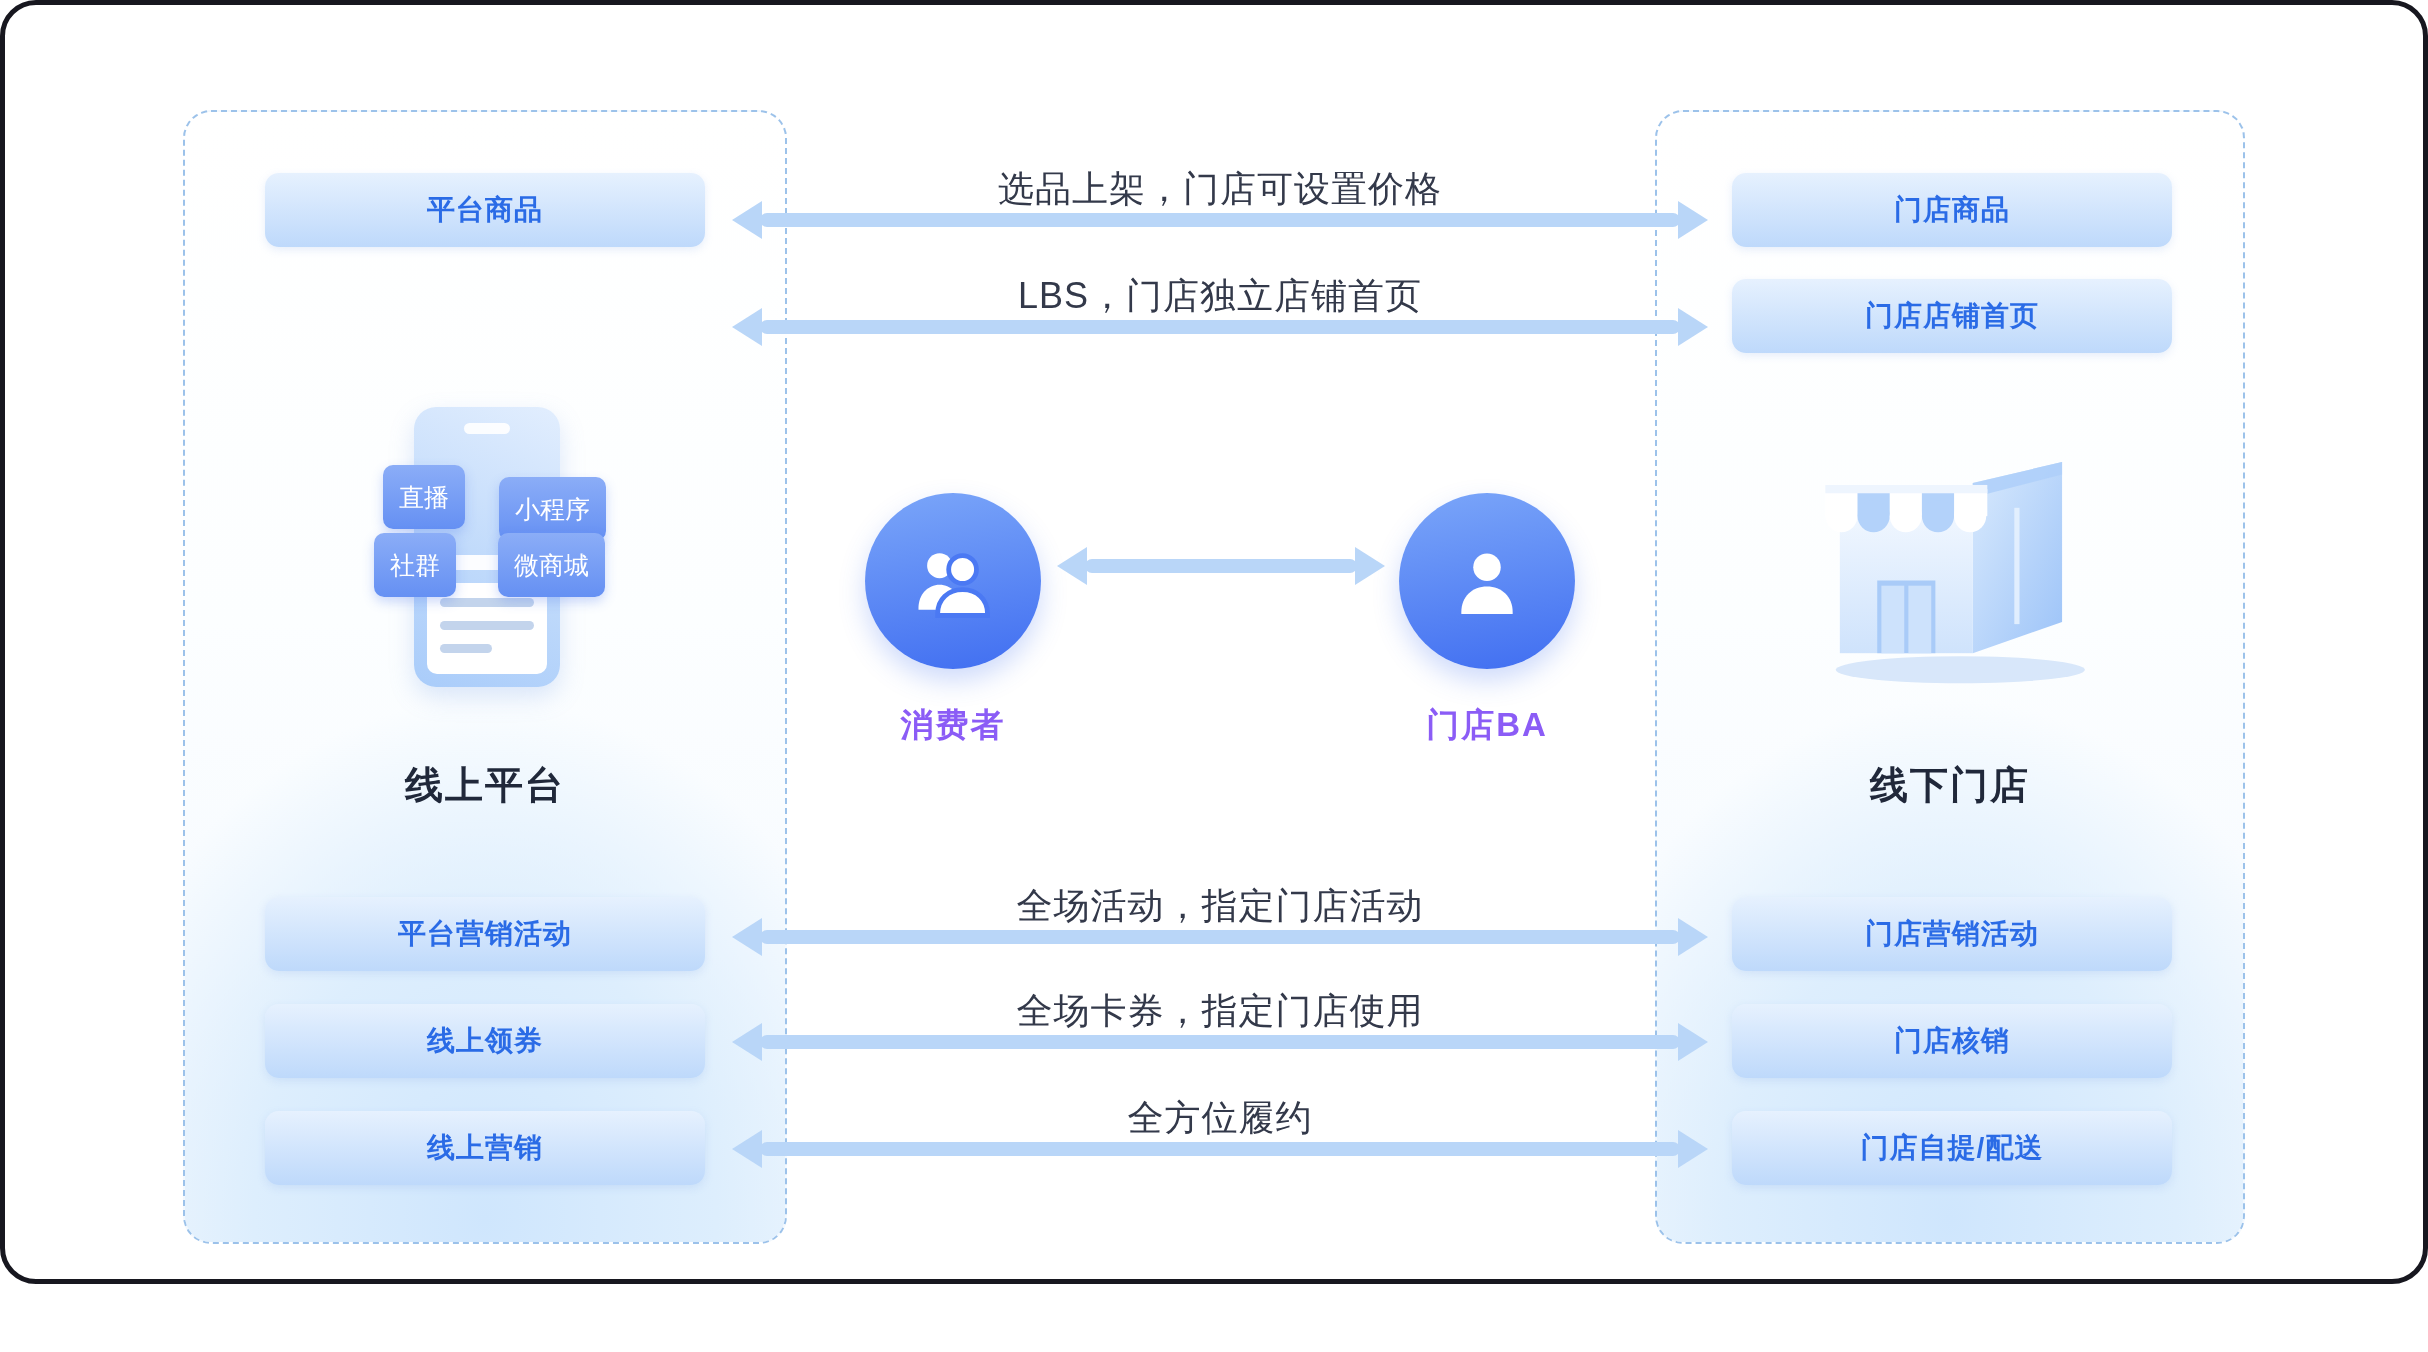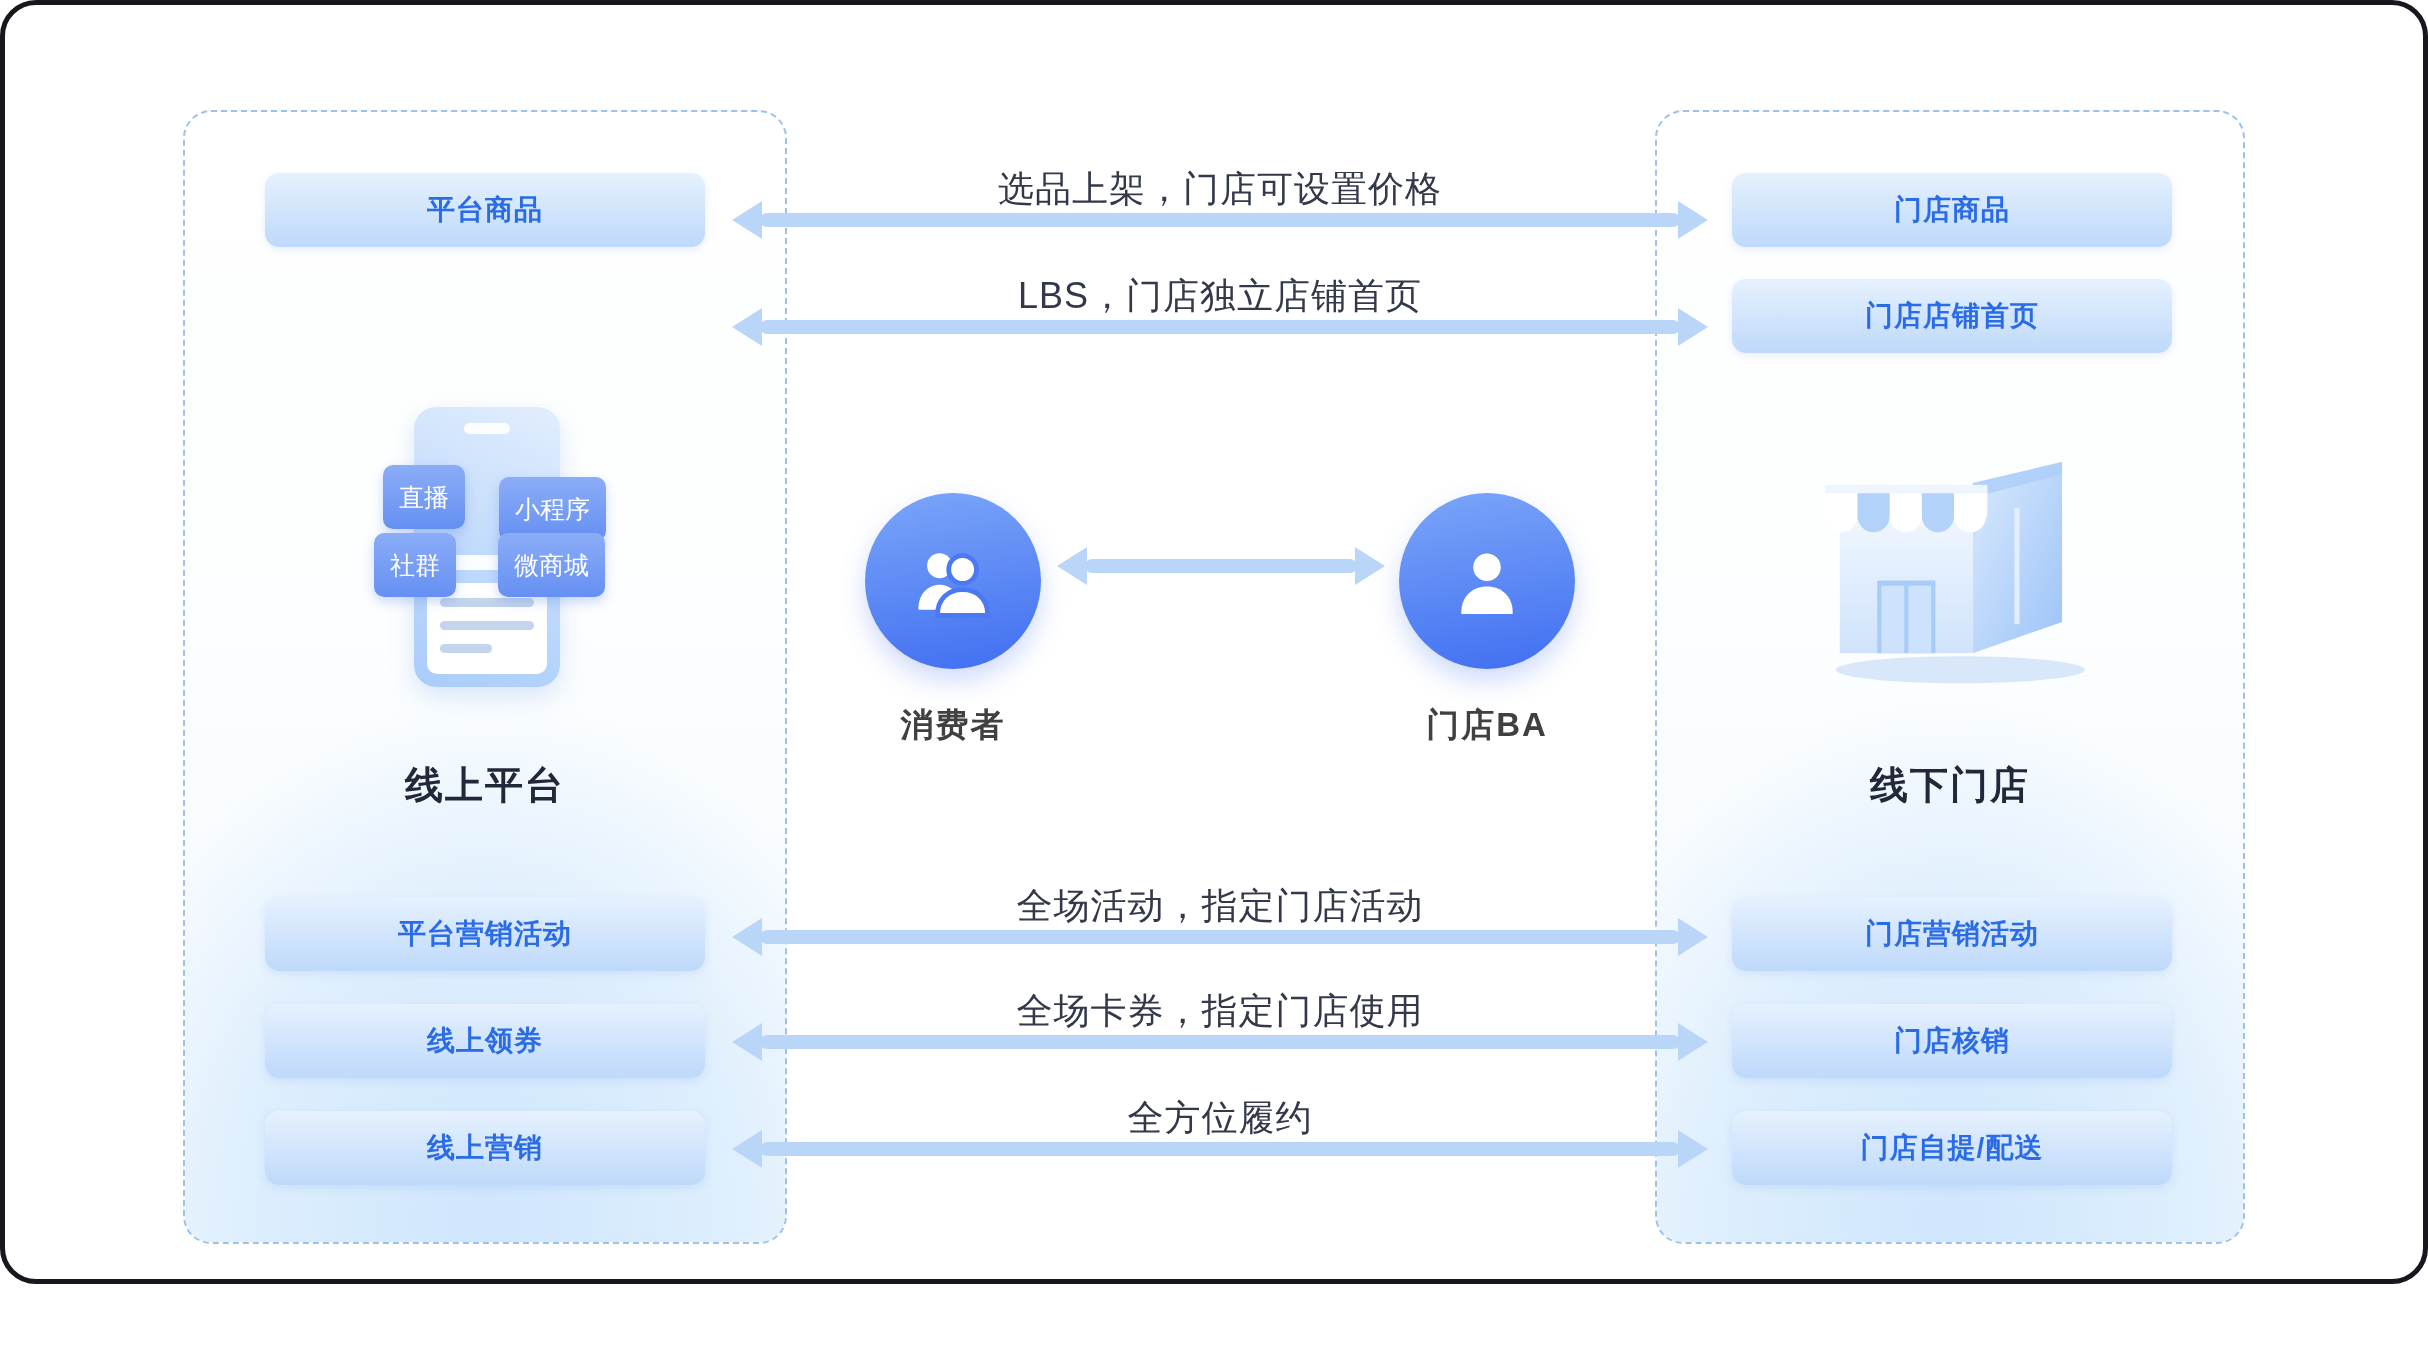--- a/index.html
+++ b/index.html
@@ -104,21 +104,21 @@
   
   .actor-circle {
     position:absolute; top:488px; width:176px; height:176px; border-radius:50%;
     display:flex; align-items:center; justify-content:center;
     background:linear-gradient(170deg,#7ba6f9 0%,#406ef1 100%);
     box-shadow:0 12px 26px rgba(64,110,241,.25);
   }
   .ac1 { left:860px; } .ac2 { left:1394px; }
   .actor-label {
     position:absolute; top:698px; width:220px; text-align:center;
-    font-size:33px; font-weight:700; color:#404040; letter-spacing:2px;
+    font-size:33px; font-weight:700; color:#8b5cf6; letter-spacing:2px;
   }
   .al1 { left:838px; } .al2 { left:1372px; }
 </style>
 </head>
 <body>
 
 <div class="frame">
 
   <div class="panel left">
     <div class="blob"></div>

